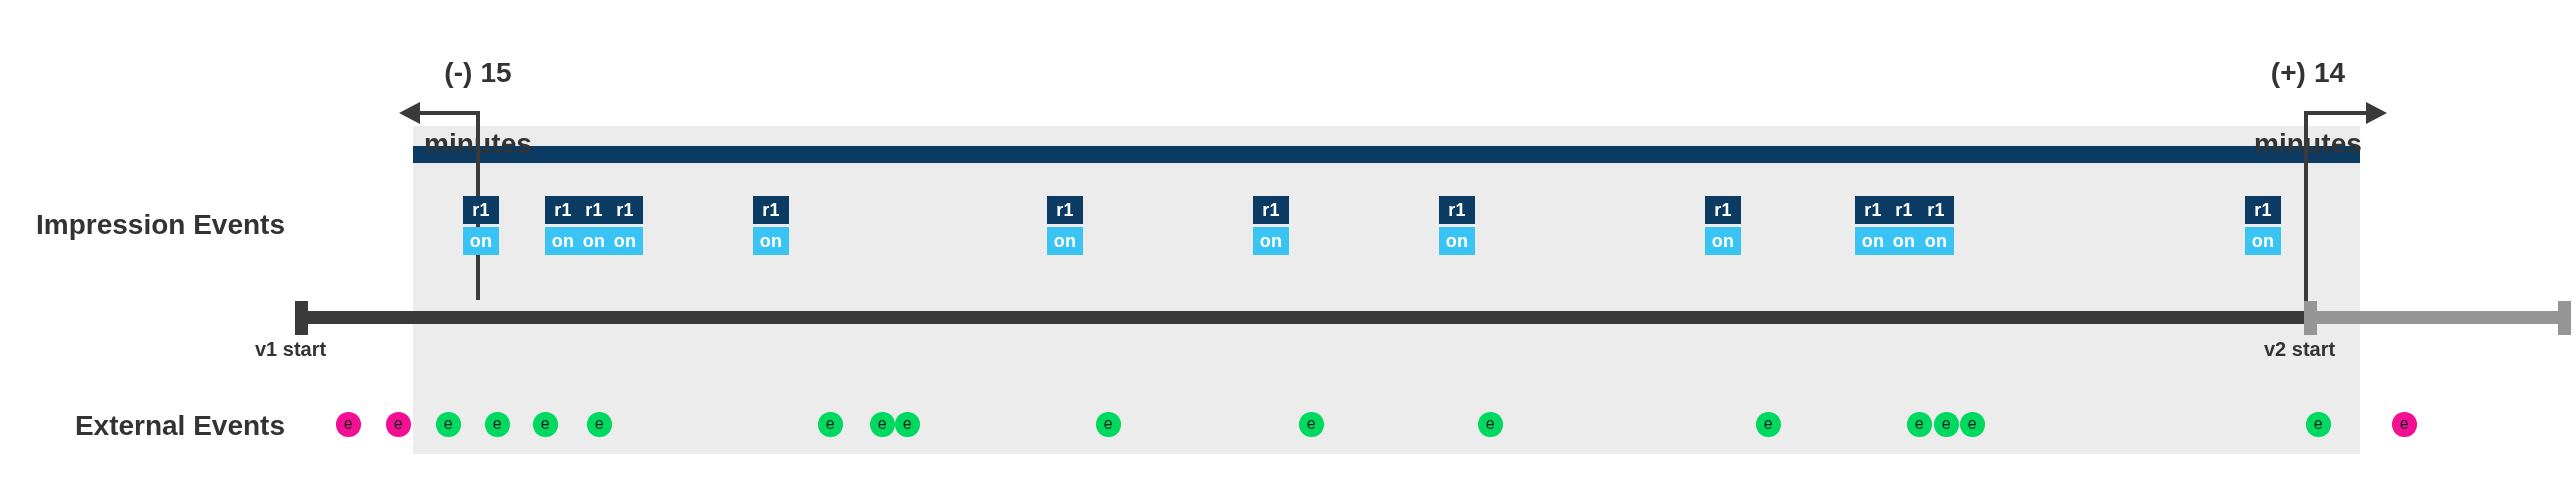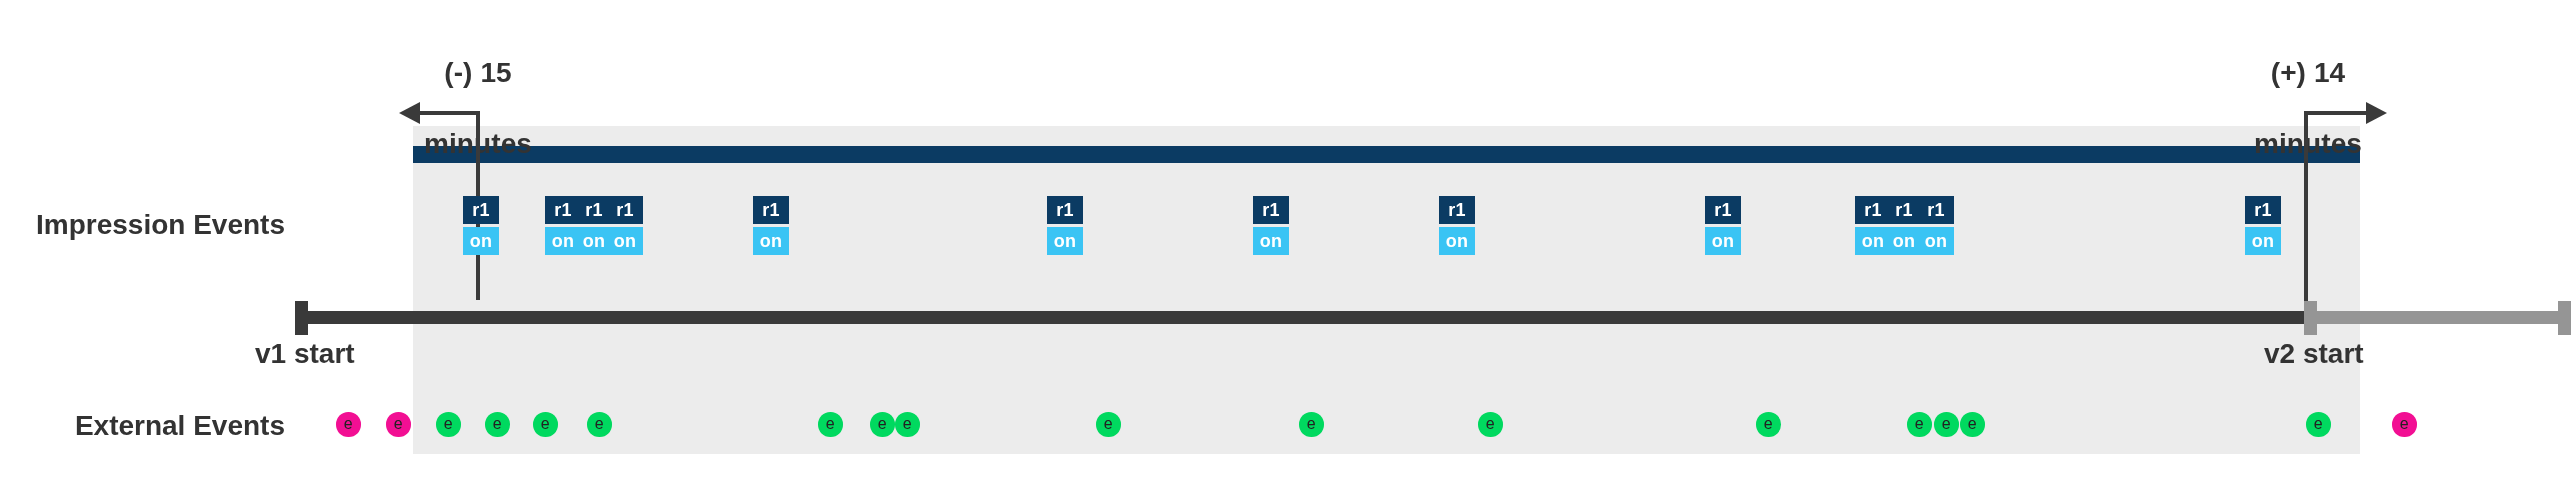--- a/index.html
+++ b/index.html
@@ -32,21 +32,21 @@
   .arrow-head.right{border-top:11.3px solid transparent;border-bottom:11.3px solid transparent;
                     border-left:21px solid #3a3a3a;}
 
   
   .tl-bar{position:absolute;height:13.2px;}
   .tl-cap{position:absolute;width:13.2px;height:34px;}
   .tl-dark{background:#3a3a3a;}
   .tl-grey{background:#959595;}
 
   
-  .start-label{position:absolute;font-size:28px;font-weight:700;color:#333333;white-space:nowrap;}
+  .start-label{position:absolute;font-size:20px;font-weight:700;color:#333333;white-space:nowrap;}
 
   
   .badge-col{position:absolute;width:36px;}
   .badge{width:36px;height:28px;line-height:28px;text-align:center;
          font-size:18px;font-weight:700;color:#ffffff;letter-spacing:0.2px;}
   .badge.r{background:#0b3b63;}
   .badge.o{background:#3ac4f4;margin-top:3px;}
 
   
   .dot{position:absolute;width:24.5px;height:24.5px;border-radius:50%;

